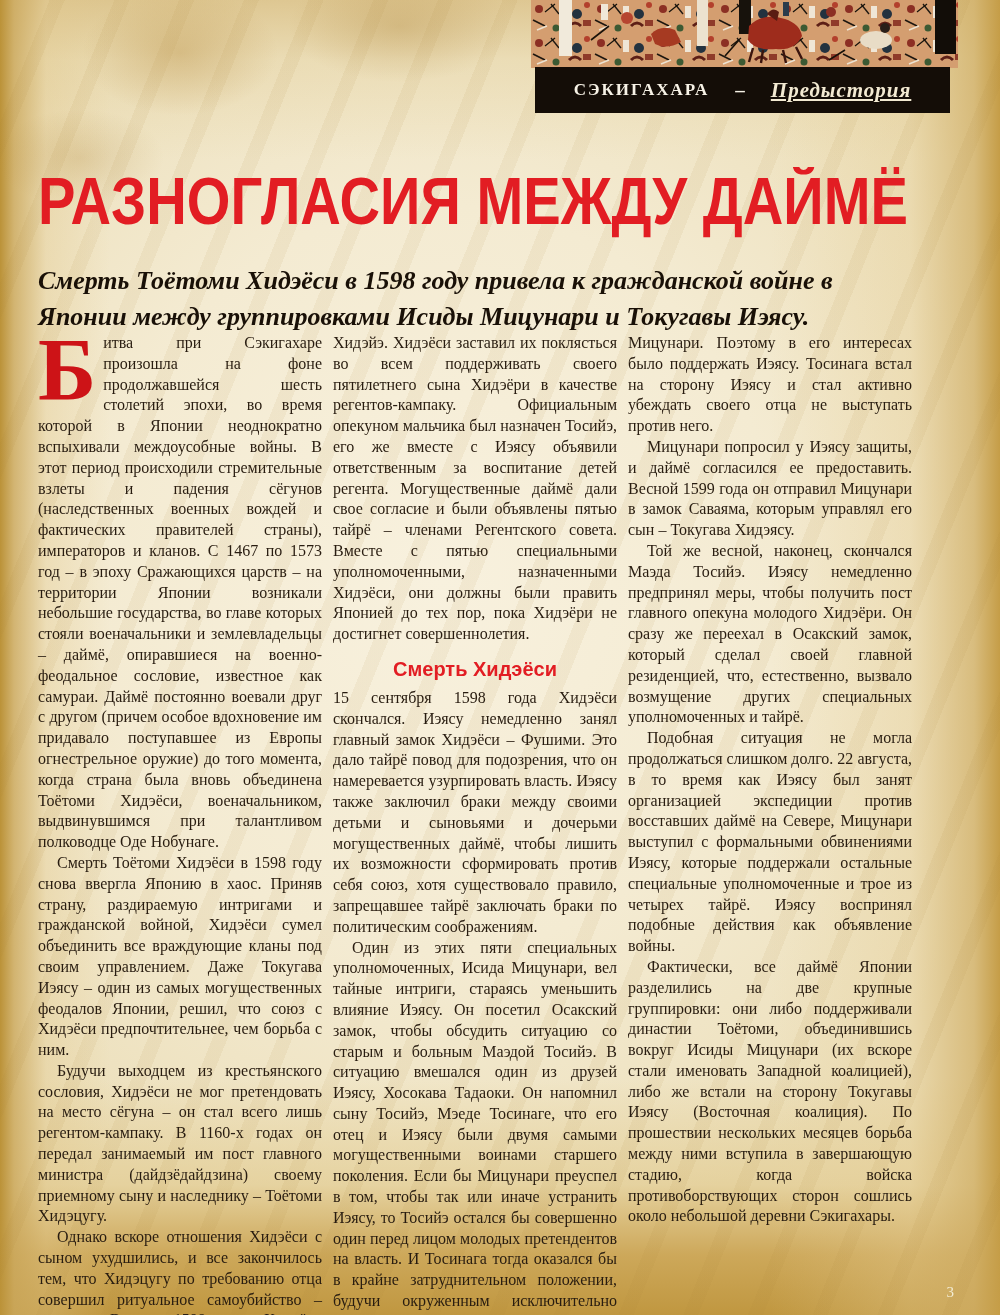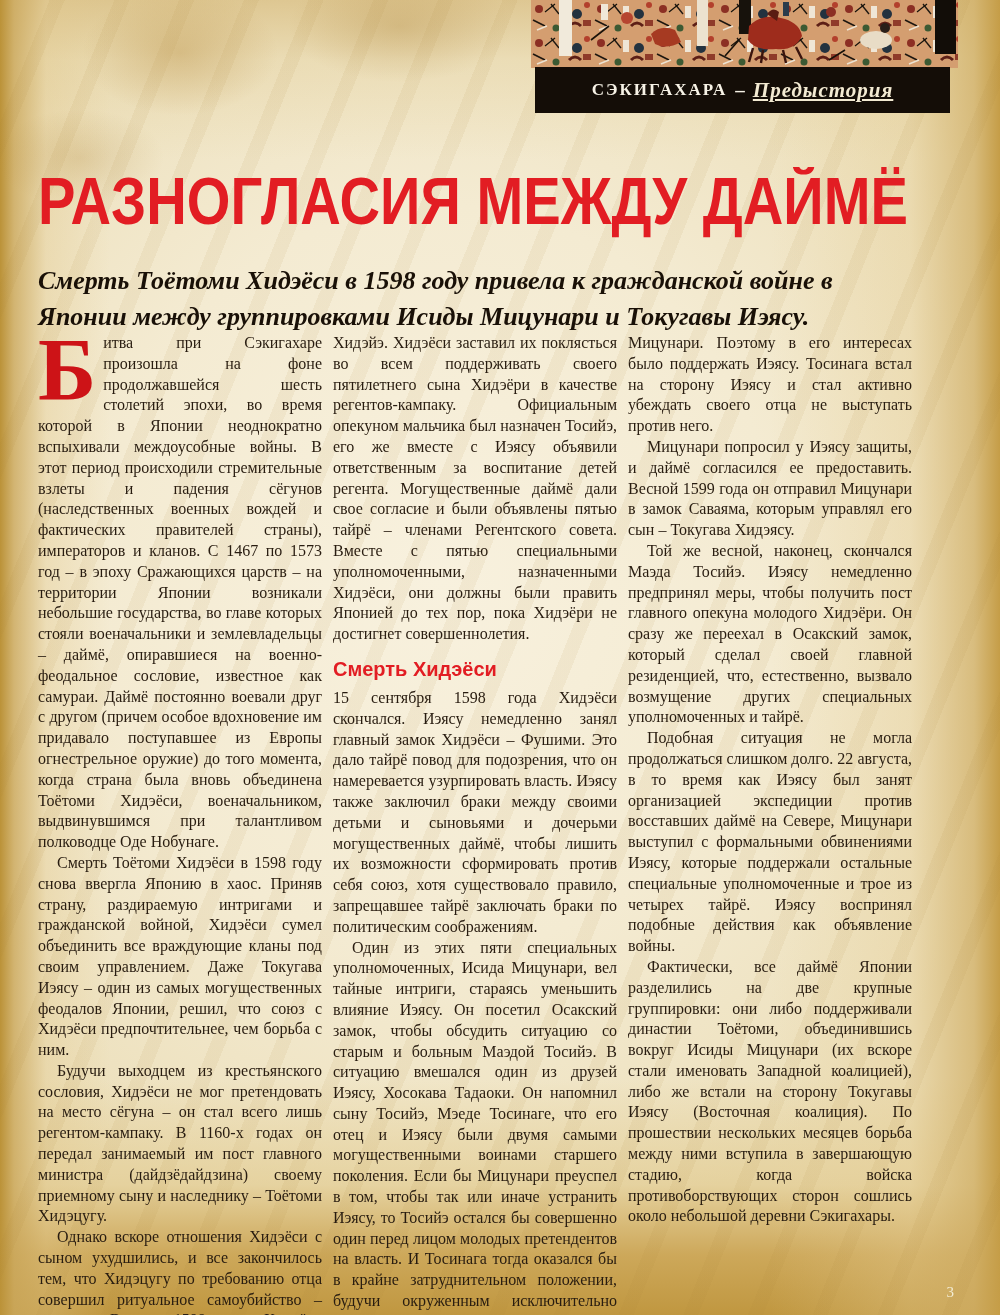--- a/index.html
+++ b/index.html
@@ -17,21 +17,21 @@
       linear-gradient(to top, #c09740 0, #cda85a 60px, rgba(222,196,130,.5) 130px, transparent 235px),
       linear-gradient(to bottom, rgba(206,172,100,.5) 0, rgba(222,199,140,.28) 60px, transparent 160px),
       radial-gradient(620px 680px at 44% 44%, #f8f1de 0%, #f4ebd2 55%, #ecdfba 100%);
   }
 
   
   .hero-art{position:absolute;left:531px;top:0;width:427px;height:68px;}
   .hero-art svg{display:block;width:100%;height:100%;}
   .hero-banner{
     position:absolute;left:535px;top:67px;width:415px;height:46px;
-    background:#140d07;display:flex;align-items:center;justify-content:center;gap:8px;
+    background:#140d07;display:flex;align-items:center;justify-content:center;gap:26px;
   }
   .banner-series{font:bold 17px "Liberation Serif",serif;letter-spacing:2px;color:#f7f2e6;}
   .banner-dash{font:bold 19px "Liberation Serif",serif;color:#f7f2e6;}
   .banner-section{font:bold italic 21px "Liberation Serif",serif;color:#f3ead2;letter-spacing:1px;text-decoration:underline;}
 
   
   .title-svg{position:absolute;left:37px;top:167px;width:876px;height:72px;}
   .title-svg text{
     font-family:"Liberation Sans","DejaVu Sans",sans-serif;
     font-weight:700;font-size:67px;fill:#e21d23;
@@ -40,21 +40,21 @@
     font:bold 26px/36px "Liberation Serif","DejaVu Serif",serif;color:#191007;}
   .subtitle span{display:block;font-style:italic;}
 
   
   .columns{position:absolute;left:38px;top:333px;width:874px;display:flex;gap:11px;}
   .col{width:284px;font-size:16px;line-height:20.8px;text-align:justify;color:#281c10;}
   .col p{margin:0;}
   .col p.ind{text-indent:19px;}
   .dropcap{float:left;font:bold 88px/64px "Liberation Serif",serif;color:#cd1317;margin:5px 7px 0 0;}
   .red-heading{font:bold 20px/22px "Liberation Sans","DejaVu Sans",sans-serif;
-    color:#e21d23;margin:13px 0 8px;text-align:left;}
+    color:#e21d23;margin:13px 0 8px;text-align:center;}
 
   .page-num{position:absolute;right:46px;bottom:14px;
     font:15px "Liberation Serif",serif;color:#f3ecd4;}
 </style>
 </head>
 <body>
 
 <div class="page">
 
   <div class="hero-art">

